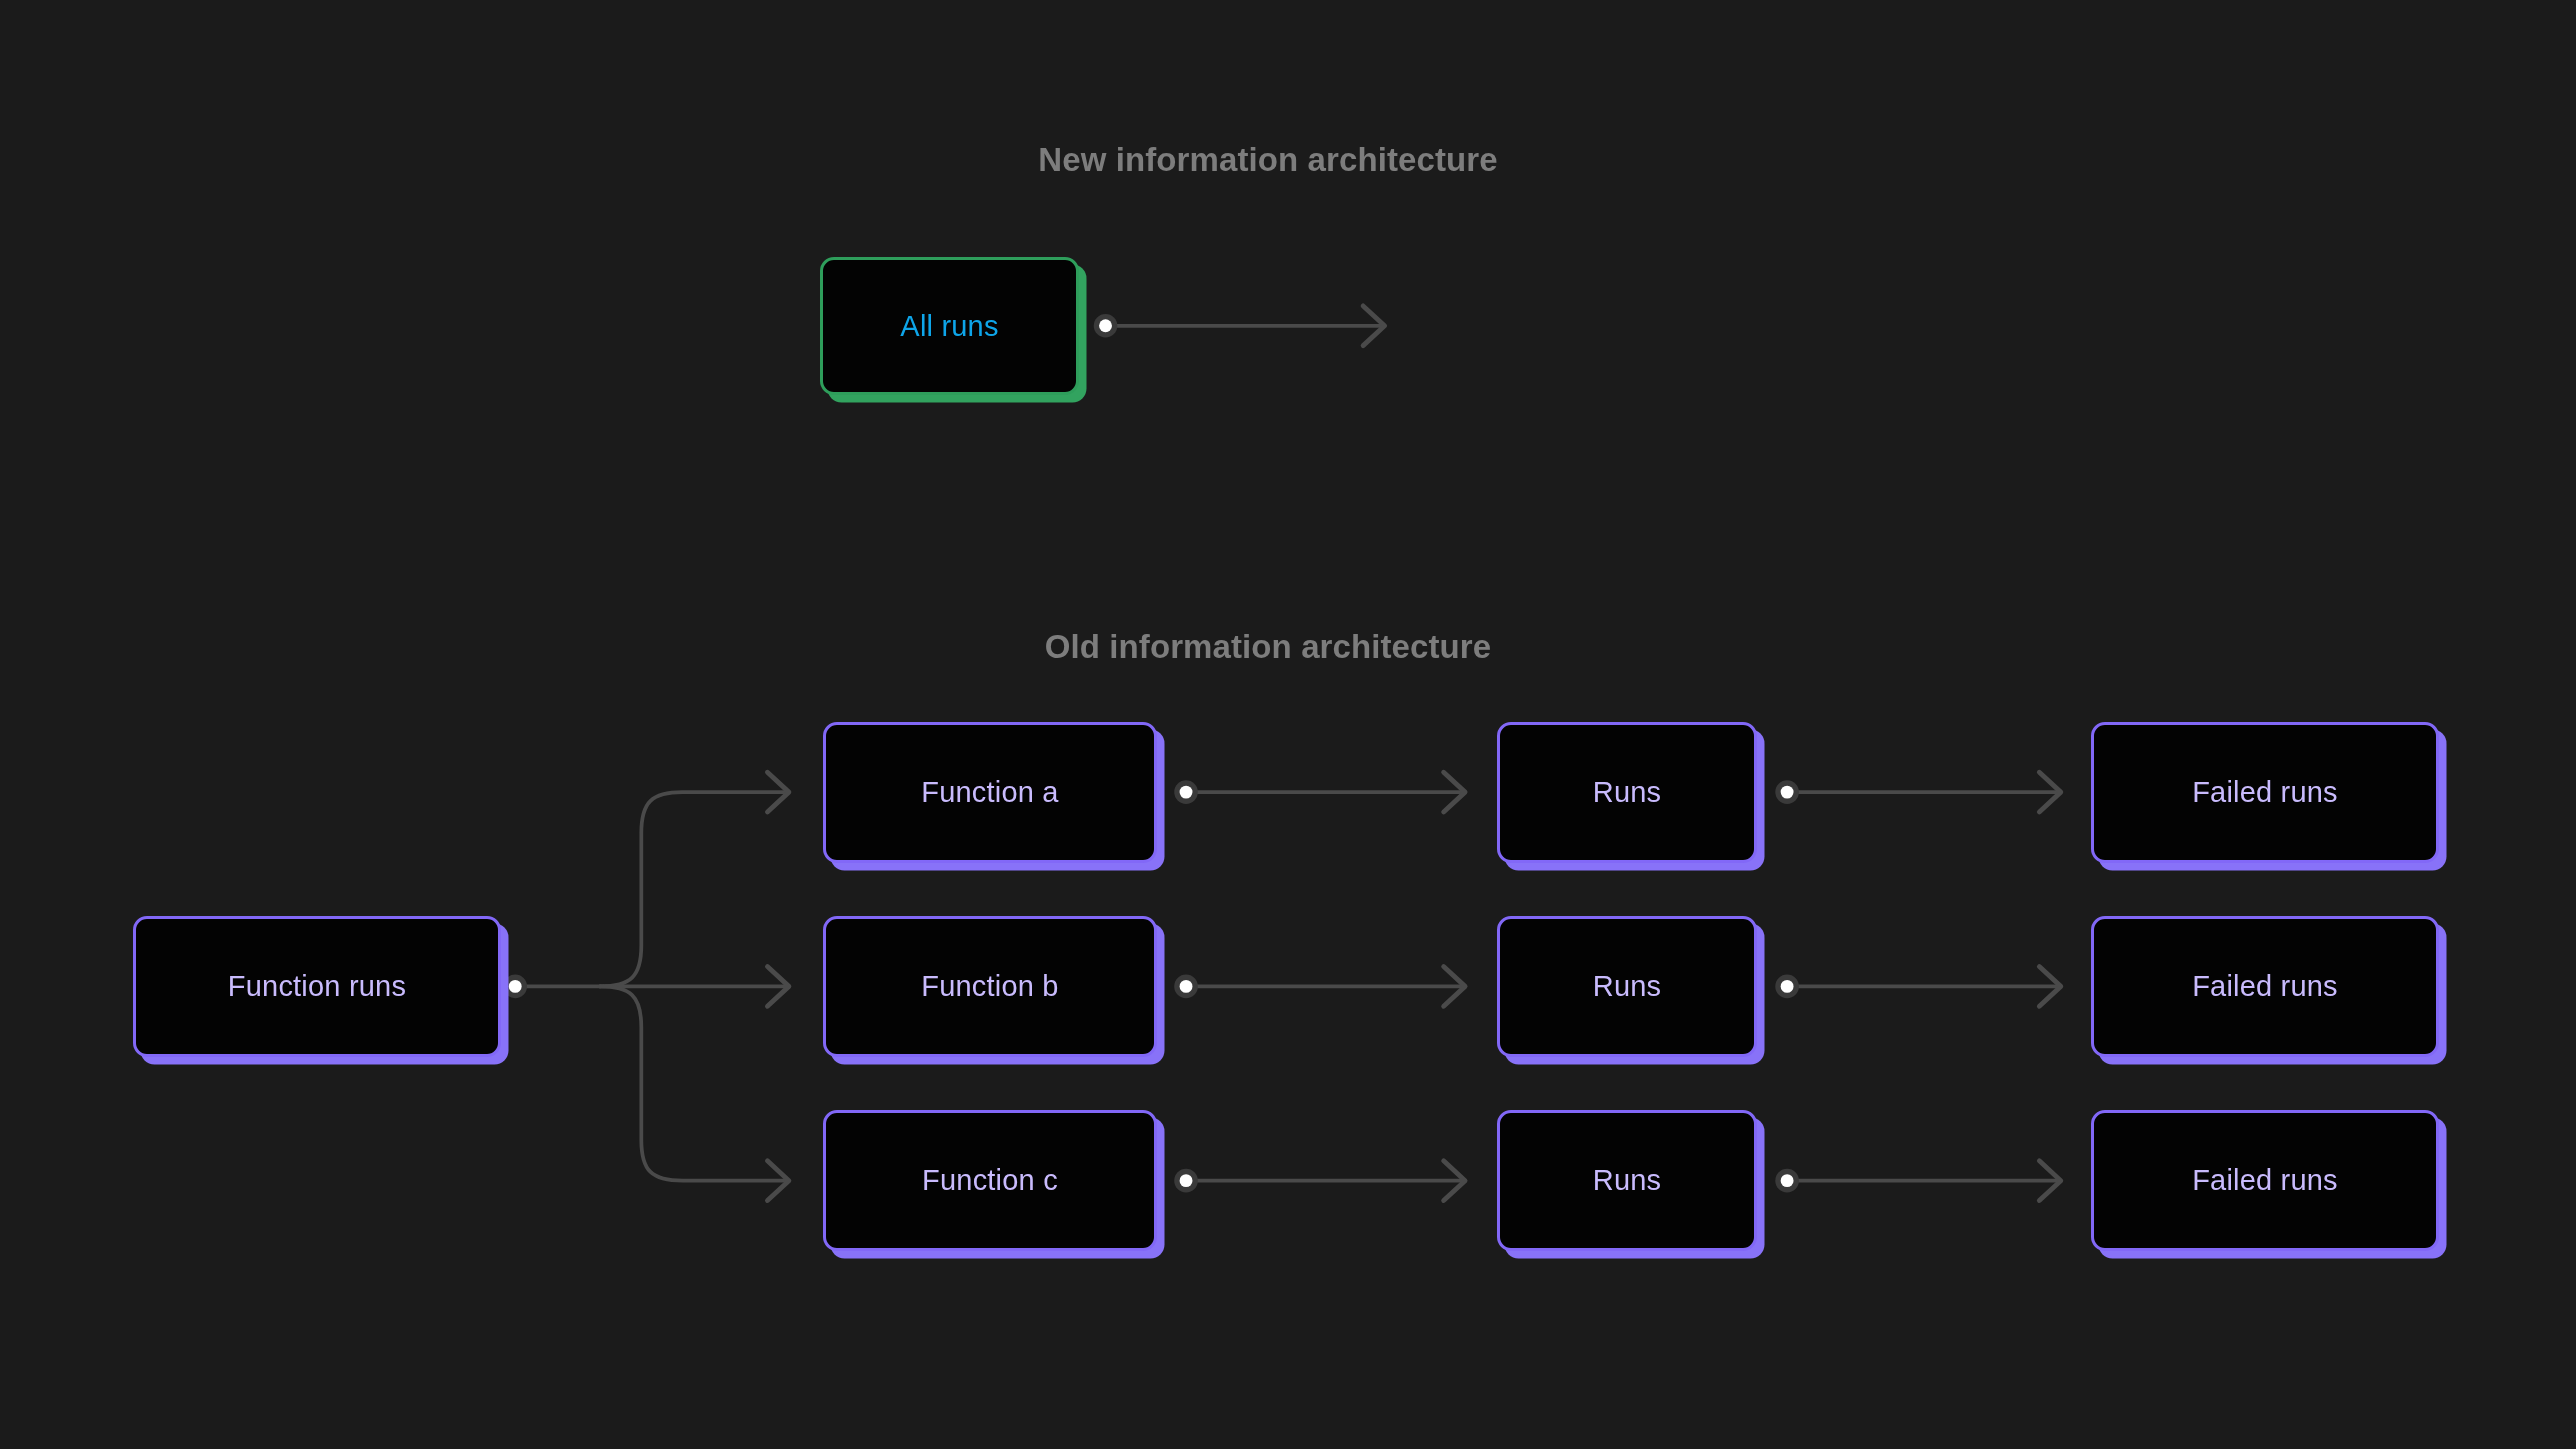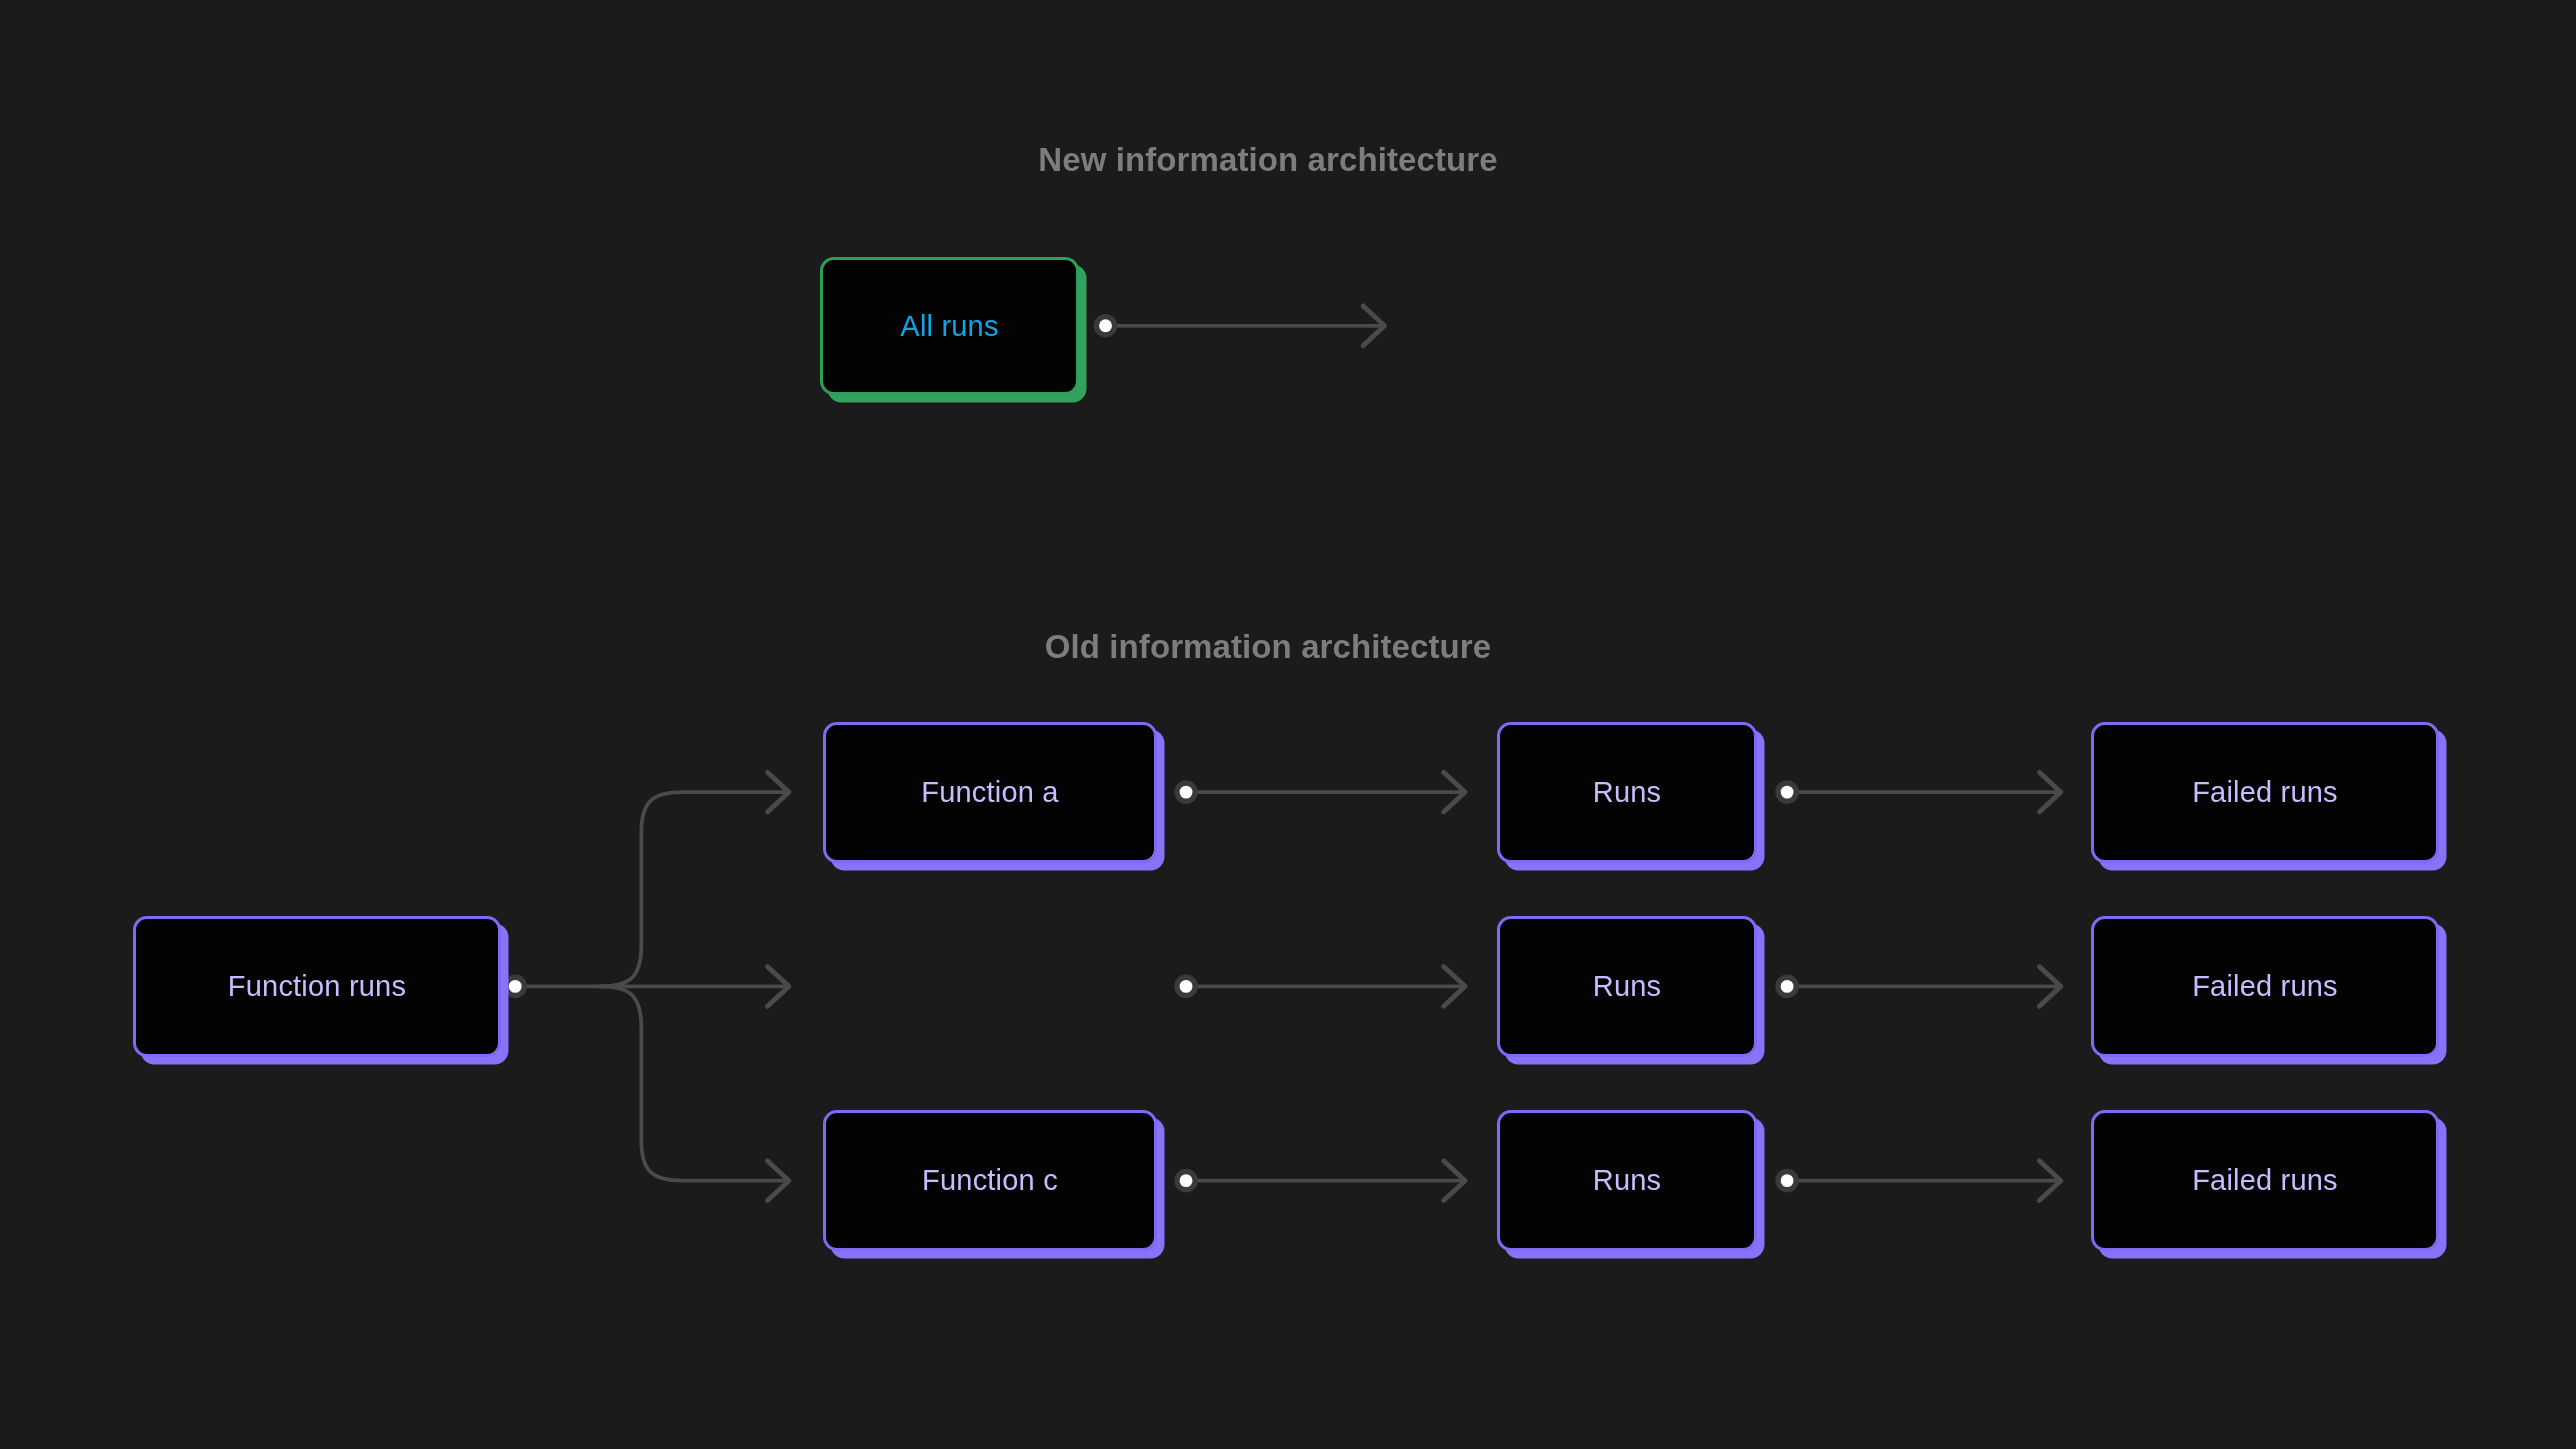--- a/index.html
+++ b/index.html
@@ -102,20 +102,23 @@
   <div class="section-title" id="title-old">Old information architecture</div>
 
   <div class="node purple" style="left:133px; top:916px; width:368px; height:141px;">
     <span>Function runs</span>
   </div>
 
   <div class="node purple" style="left:823px; top:722px; width:334px; height:141px;text-align:right;">
     <span>Function a</span>
   </div>
 
+  <div class="node purple" style="left:823px; top:916px; width:334px; height:141px;">
+    <span>Function b</span>
+  </div>
 
   <div class="node purple" style="left:823px; top:1110px; width:334px; height:141px;">
     <span>Function c</span>
   </div>
 
   <div class="node purple" style="left:1497px; top:722px; width:260px; height:141px;">
     <span>Runs</span>
   </div>
 
   <div class="node purple" style="left:1497px; top:916px; width:260px; height:141px;">

